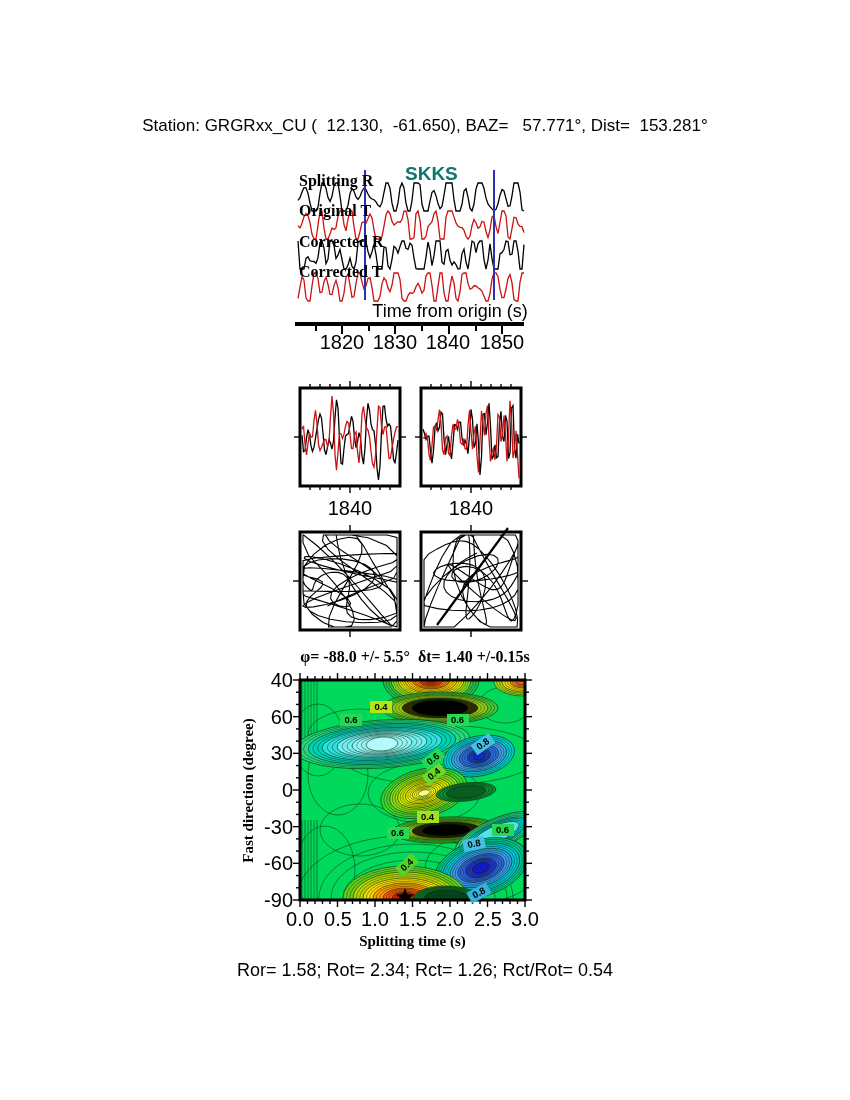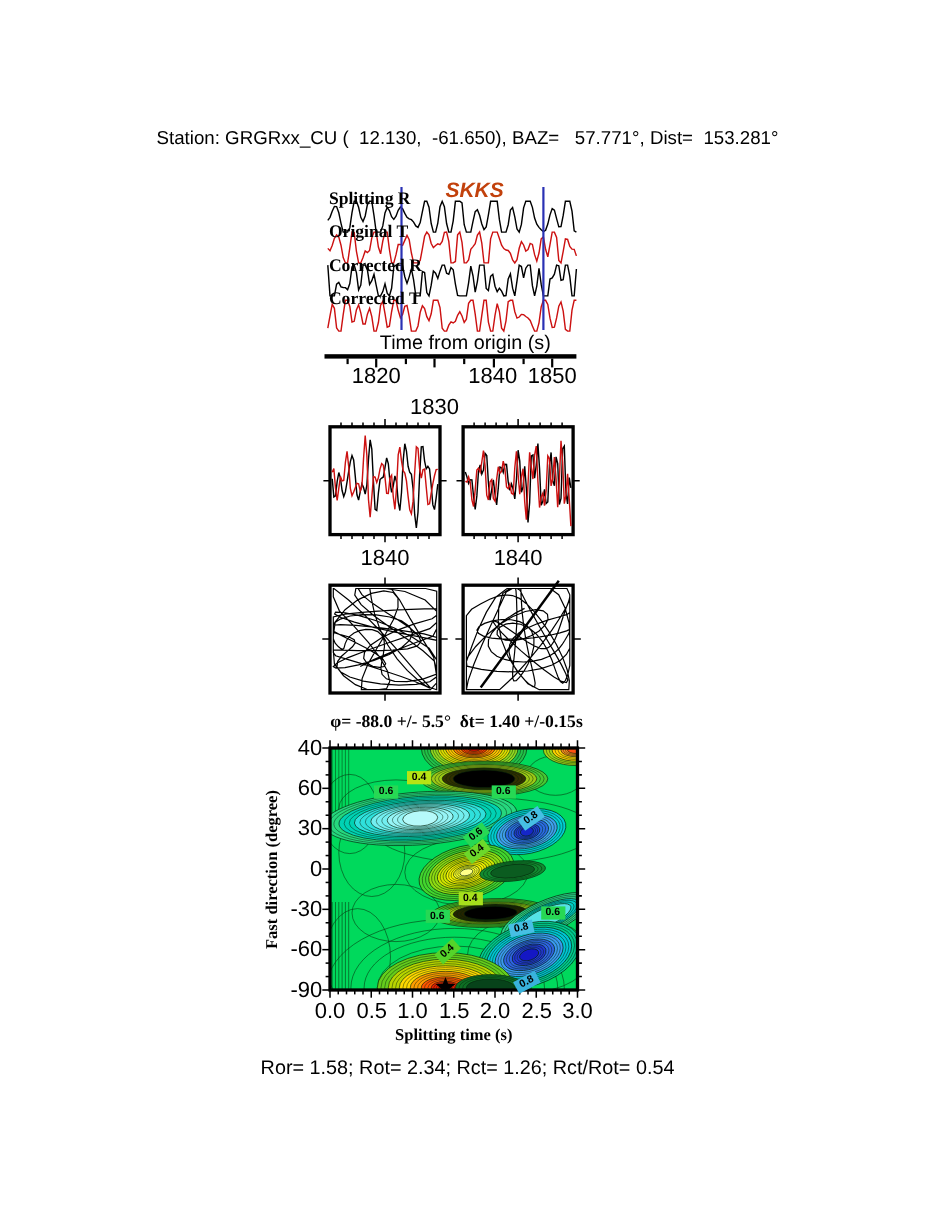--- a/index.html
+++ b/index.html
@@ -3,21 +3,21 @@
 <meta charset="utf-8">
 <style>
   html,body{margin:0;padding:0;background:#fff;}
   #page{position:relative;width:850px;height:1100px;background:#ffffff;overflow:hidden;
         font-family:"Liberation Sans",sans-serif;color:#000;}
   .abs{position:absolute;}
   .pre{white-space:pre;}
   .hdr{width:850px;text-align:center;font-size:17px;}
   .hdr2{width:820px;text-align:center;font-size:17px;}
   .tracelab{font-family:"Liberation Serif",serif;font-weight:bold;font-size:16px;}
-  .phase{color:#c2410c;font-weight:bold;font-size:19px;font-style:italic;}
+  .phase{color:#0f766e;font-weight:bold;font-size:19px;}
   .ticknum{font-size:20px;text-align:center;}
   .yticknum{font-size:20px;text-align:right;}
   .axline{background:#000;}
   .serifbold{font-family:"Liberation Serif",serif;font-weight:bold;}
   .chip{position:absolute;height:12px;line-height:12px;font-size:9.5px;font-weight:bold;
         text-align:center;color:#000;}
   svg{display:block;}
 </style>
 </head>
 <body>
@@ -32,32 +32,32 @@
       <polyline points="10.0,67.8 12.0,69.9 14.0,65.2 16.0,58.6 18.0,55.5 20.0,57.6 22.0,64.9 24.0,76.1 26.0,81.0 28.0,81.0 30.0,67.3 32.0,53.0 34.0,53.4 36.0,70.2 38.0,81.0 40.0,81.0 42.0,76.1 44.0,70.1 46.0,71.6 48.0,69.7 50.0,58.2 52.0,53.0 54.0,53.0 56.0,66.6 58.0,72.8 60.0,61.1 62.0,53.0 64.0,53.0 66.0,68.7 68.0,81.0 70.0,81.0 72.0,73.5 74.0,64.3 76.0,64.2 78.0,65.1 80.0,60.5 82.0,56.0 84.0,60.0 86.0,72.0 88.0,81.0 90.0,81.0 92.0,81.0 94.0,78.7 96.0,68.1 98.0,56.8 100.0,53.0 102.0,55.5 104.0,63.4 106.0,67.0 108.0,65.2 110.0,63.7 112.0,64.4 114.0,61.5 116.0,53.2 118.0,53.0 120.0,61.5 122.0,81.0 124.0,81.0 126.0,79.7 128.0,55.5 130.0,53.0 132.0,62.3 134.0,81.0 136.0,81.0 138.0,78.3 140.0,68.6 142.0,66.2 144.0,63.6 146.0,55.8 148.0,53.0 150.0,63.0 152.0,81.0 154.0,81.0 156.0,81.0 158.0,59.1 160.0,53.0 162.0,53.0 164.0,53.0 166.0,58.9 168.0,64.9 170.0,68.0 172.0,69.3 174.0,69.7 176.0,72.4 178.0,78.3 180.0,81.0 182.0,78.0 184.0,67.7 186.0,61.6 188.0,64.7 190.0,70.2 192.0,68.8 194.0,63.3 196.0,64.2 198.0,73.5 200.0,79.4 202.0,72.0 204.0,59.2 206.0,57.4 208.0,68.6 210.0,75.5 212.0,64.3 214.0,53.0 216.0,53.0 218.0,57.8 220.0,78.8 222.0,81.0 224.0,70.5 226.0,59.2 228.0,59.7 230.0,66.0 232.0,68.5 234.0,68.7 236.0,74.6" fill="none" stroke="#cc1111" stroke-width="1.3"></polyline>
       <polyline points="10.0,83.0 12.0,111.0 14.0,111.0 16.0,111.0 18.0,100.4 20.0,98.7 22.0,102.8 24.0,103.3 26.0,103.5 28.0,105.3 30.0,99.7 32.0,84.7 34.0,83.0 36.0,89.8 38.0,105.6 40.0,101.2 42.0,83.0 44.0,83.0 46.0,87.3 48.0,100.5 50.0,97.2 52.0,91.4 54.0,101.5 56.0,111.0 58.0,111.0 60.0,107.1 62.0,100.1 64.0,108.5 66.0,111.0 68.0,104.1 70.0,84.5 72.0,83.0 74.0,83.0 76.0,83.0 78.0,83.7 80.0,93.6 82.0,99.6 84.0,93.7 86.0,86.3 88.0,96.4 90.0,111.0 92.0,111.0 94.0,111.0 96.0,88.9 98.0,89.7 100.0,108.0 102.0,111.0 104.0,101.3 106.0,88.4 108.0,90.3 110.0,95.1 112.0,88.5 114.0,83.0 116.0,83.0 118.0,90.4 120.0,91.4 122.0,85.2 124.0,87.2 126.0,100.2 128.0,110.6 130.0,111.0 132.0,111.0 134.0,111.0 136.0,111.0 138.0,99.1 140.0,84.0 142.0,92.7 144.0,107.6 146.0,97.7 148.0,83.0 150.0,83.0 152.0,83.0 154.0,104.2 156.0,106.2 158.0,93.2 160.0,91.5 162.0,102.2 164.0,107.1 166.0,104.0 168.0,106.7 170.0,111.0 172.0,110.7 174.0,95.6 176.0,91.0 178.0,104.0 180.0,111.0 182.0,97.3 184.0,83.0 186.0,84.3 188.0,94.6 190.0,85.8 192.0,83.0 194.0,83.0 196.0,101.7 198.0,111.0 200.0,102.1 202.0,85.9 204.0,100.6 206.0,111.0 208.0,111.0 210.0,111.0 212.0,95.7 214.0,94.7 216.0,91.2 218.0,83.0 220.0,83.6 222.0,96.8 224.0,96.3 226.0,83.0 228.0,83.0 230.0,93.3 232.0,111.0 234.0,111.0 236.0,86.6" fill="none" stroke="#000000" stroke-width="1.3"></polyline>
       <polyline points="10.0,140.3 12.0,129.2 14.0,118.6 16.0,122.3 18.0,140.1 20.0,143.0 22.0,143.0 24.0,128.0 26.0,115.0 28.0,115.0 30.0,120.6 32.0,134.7 34.0,134.1 36.0,123.7 38.0,119.1 40.0,126.4 42.0,136.5 44.0,136.6 46.0,127.6 48.0,122.3 50.0,129.9 52.0,143.0 54.0,143.0 56.0,135.2 58.0,119.5 60.0,116.0 62.0,127.2 64.0,139.4 66.0,138.5 68.0,125.4 70.0,115.0 72.0,115.0 74.0,124.1 76.0,130.9 78.0,127.8 80.0,120.4 82.0,119.6 84.0,129.6 86.0,143.0 88.0,143.0 90.0,143.0 92.0,138.3 94.0,125.9 96.0,119.9 98.0,122.6 100.0,129.9 102.0,133.6 104.0,127.3 106.0,115.0 108.0,115.0 110.0,115.0 112.0,121.6 114.0,140.4 116.0,143.0 118.0,143.0 120.0,137.6 122.0,134.6 124.0,135.6 126.0,134.1 128.0,128.7 130.0,125.4 132.0,129.2 134.0,135.1 136.0,132.2 138.0,117.8 140.0,115.0 142.0,115.0 144.0,127.5 146.0,143.0 148.0,143.0 150.0,128.7 152.0,115.0 154.0,115.0 156.0,134.8 158.0,143.0 160.0,143.0 162.0,128.7 164.0,118.1 166.0,125.2 168.0,140.3 170.0,143.0 172.0,133.7 174.0,116.3 176.0,115.0 178.0,115.0 180.0,125.4 182.0,131.2 184.0,130.2 186.0,127.8 188.0,128.0 190.0,129.7 192.0,131.1 194.0,133.3 196.0,138.3 198.0,143.0 200.0,143.0 202.0,135.5 204.0,120.9 206.0,115.0 208.0,115.0 210.0,118.7 212.0,131.3 214.0,139.7 216.0,139.4 218.0,131.0 220.0,120.4 222.0,116.5 224.0,124.9 226.0,141.4 228.0,143.0 230.0,143.0 232.0,124.0 234.0,115.0 236.0,115.0" fill="none" stroke="#cc1111" stroke-width="1.3"></polyline>
       <line x1="77" y1="12" x2="77" y2="142" stroke="#2a31b4" stroke-width="2"></line>
       <line x1="206" y1="12" x2="206" y2="142" stroke="#2a31b4" stroke-width="2"></line>
     </svg>
   <div class="abs tracelab" style="left:299px;top:172px;">Splitting R</div>
   <div class="abs tracelab" style="left:299px;top:202px;">Original T</div>
   <div class="abs tracelab" style="left:299px;top:233px;">Corrected R</div>
   <div class="abs tracelab" style="left:299px;top:263px;">Corrected T</div>
-  <div class="abs" style="left:328px;top:301px;width:190px;text-align:center;font-size:18px;">Time from origin (s)</div>
+  <div class="abs" style="left:355px;top:301px;width:190px;text-align:center;font-size:18px;">Time from origin (s)</div>
   <div class="abs axline" style="left:295px;top:322px;width:229px;height:4px;"></div>
   <div class="abs axline" style="left:341px;top:326px;width:2px;height:8px;"></div>
   <div class="abs axline" style="left:394px;top:326px;width:2px;height:8px;"></div>
   <div class="abs axline" style="left:448px;top:326px;width:2px;height:8px;"></div>
   <div class="abs axline" style="left:501px;top:326px;width:2px;height:8px;"></div>
   <div class="abs axline" style="left:315px;top:326px;width:2px;height:5px;"></div>
   <div class="abs axline" style="left:368px;top:326px;width:2px;height:5px;"></div>
   <div class="abs axline" style="left:421px;top:326px;width:2px;height:5px;"></div>
   <div class="abs axline" style="left:475px;top:326px;width:2px;height:5px;"></div>
   <div class="abs ticknum" style="left:317px;top:331px;width:50px;">1820</div>
-  <div class="abs ticknum" style="left:370px;top:331px;width:50px;margin-top:28px;">1830</div>
+  <div class="abs ticknum" style="left:370px;top:331px;width:50px;">1830</div>
   <div class="abs ticknum" style="left:423px;top:331px;width:50px;">1840</div>
   <div class="abs ticknum" style="left:477px;top:331px;width:50px;">1850</div>
 
   <svg id="wc0" class="abs" style="left:290px;top:378px;" width="122" height="118">
       <rect x="10" y="10" width="100" height="98" fill="none" stroke="#000" stroke-width="3"></rect>
       <line x1="20" y1="10" x2="20" y2="6" stroke="#000" stroke-width="1.4"></line>
       <line x1="20" y1="108" x2="20" y2="112" stroke="#000" stroke-width="1.4"></line>
       <line x1="30" y1="10" x2="30" y2="6" stroke="#000" stroke-width="1.4"></line>
       <line x1="30" y1="108" x2="30" y2="112" stroke="#000" stroke-width="1.4"></line>
       <line x1="40" y1="10" x2="40" y2="6" stroke="#000" stroke-width="1.4"></line>

